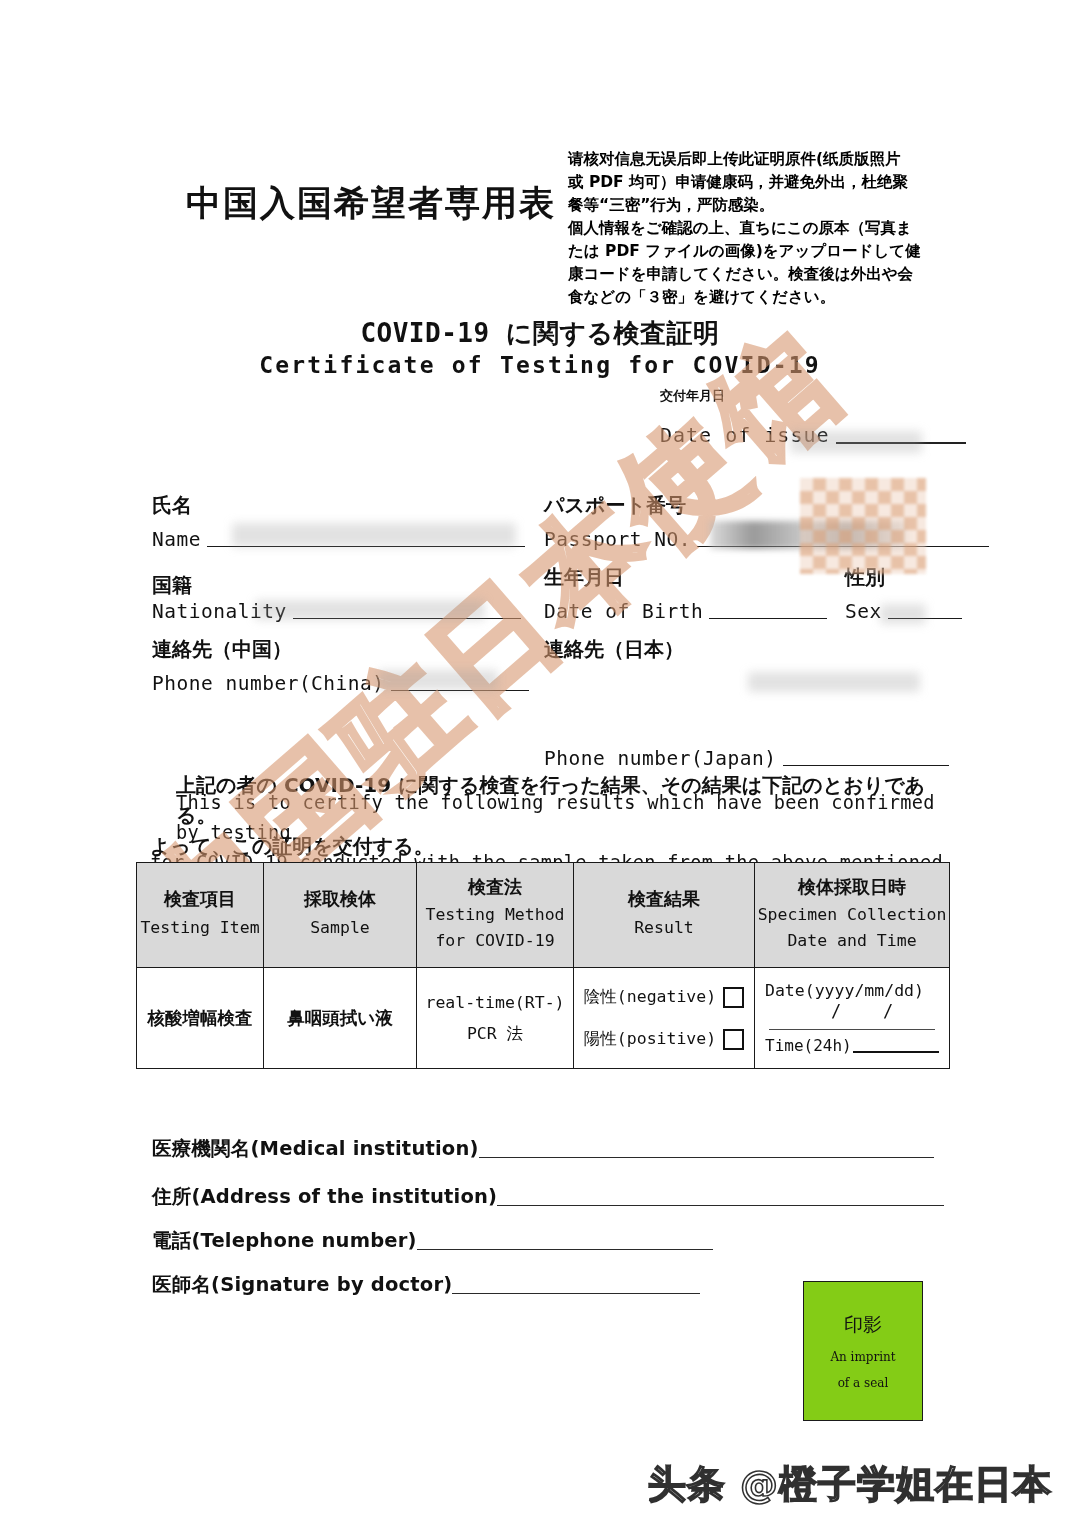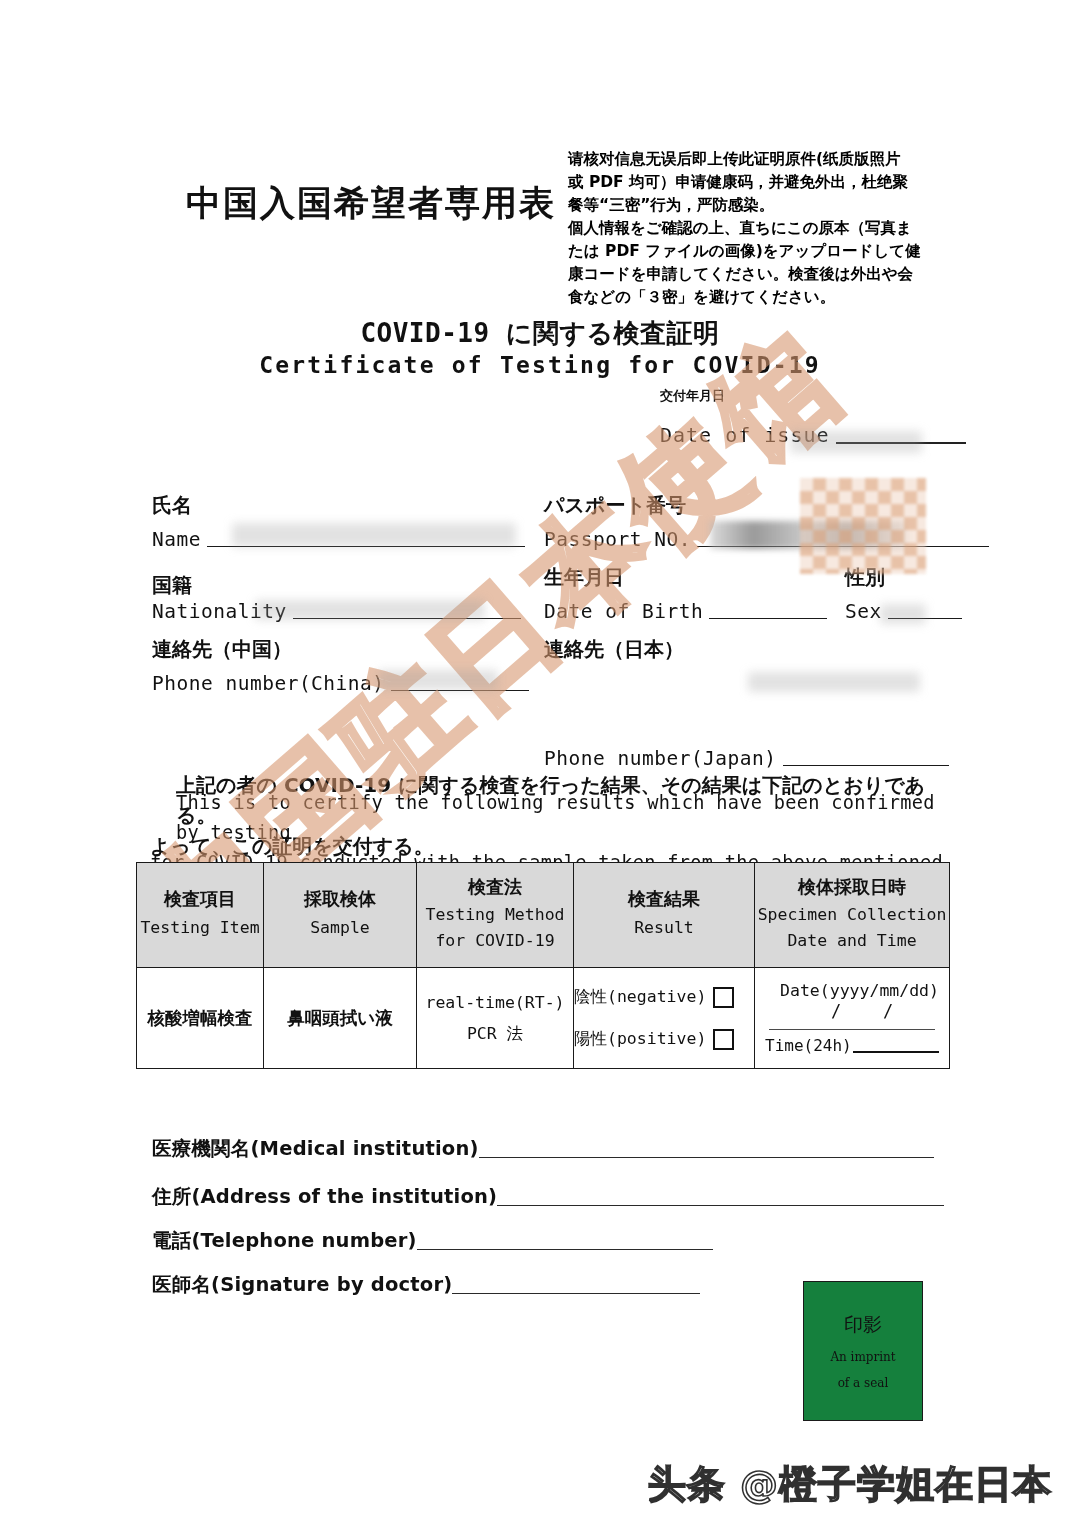--- a/index.html
+++ b/index.html
@@ -175,36 +175,36 @@
   .cell-jp {
     font-family: "DejaVu Sans", sans-serif;
     font-size: 17.5px; font-weight: 600;
   }
   .cell-mono {
     font-family: "DejaVu Sans Mono", monospace;
     font-size: 16.5px; line-height: 1.9;
   }
   .result-list {
     display: flex; flex-direction: column;
-    gap: 20px;
+    align-items: center; gap: 20px;
     font-family: "DejaVu Sans Mono", monospace;
     font-size: 16.5px;
   }
   .result-row { display: flex; align-items: center; gap: 7px; white-space: nowrap; }
   .chk {
     width: 17px; height: 17px;
     border: 2.2px solid #111; background: #fff;
     display: inline-block; flex: 0 0 auto;
   }
   .dt-cell {
     font-family: "DejaVu Sans Mono", monospace;
     font-size: 16px; line-height: 1.25;
     padding: 5px 10px 4px 10px; text-align: left;
   }
-  .dt-line1 { text-align: right; font-size: 16.5px; }
+  .dt-line1 { text-align: left; font-size: 16.5px; }
   .dt-slashes {
     position: relative; height: 26px; margin: 2px 0 0 0;
   }
   .dt-slashes .sl {
     position: absolute; top: -2px;
     font-size: 17px;
   }
   .dt-underline {
     border-bottom: 1.8px solid #4a4a4a;
     height: 0; margin: 0 4px 6px 4px;
@@ -232,21 +232,21 @@
 
   
   #seal-box {
     position: absolute;
     left: 803px; top: 1281px;
     width: 118px; height: 138px;
     border: 1.8px solid #1a1a1a;
     display: flex; flex-direction: column;
     align-items: center; justify-content: center;
     gap: 12px;
-    background: #15803d;
+    background: #84cc16;
   }
   #seal-box .s-jp {
     font-family: "DejaVu Serif", serif; font-size: 19px;
   }
   #seal-box .s-en {
     font-family: "DejaVu Serif", serif; font-size: 12px; white-space: nowrap;
   }
 
   
   .redact {

